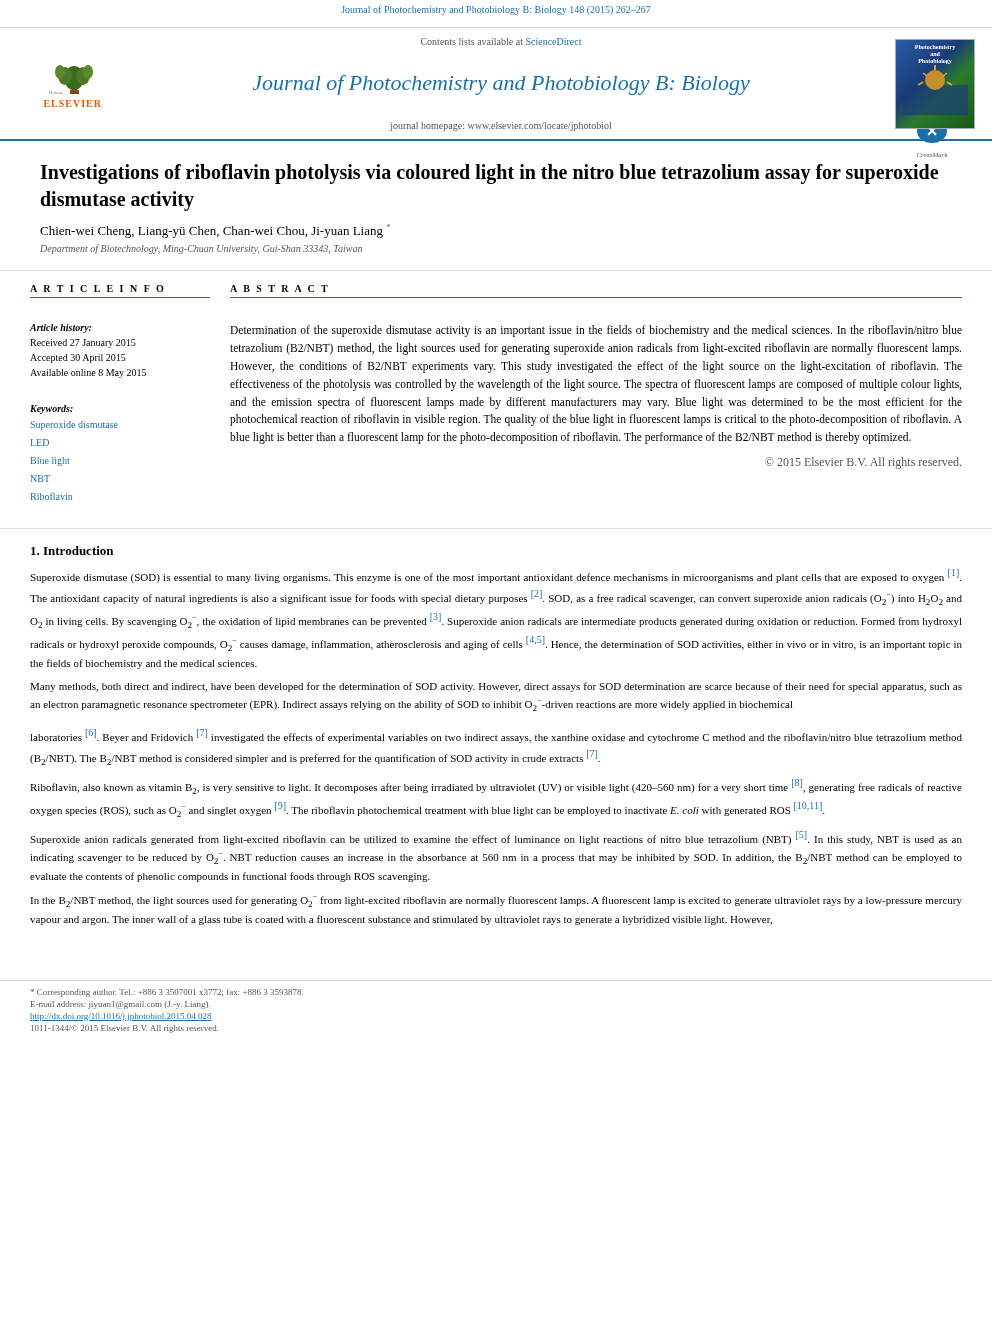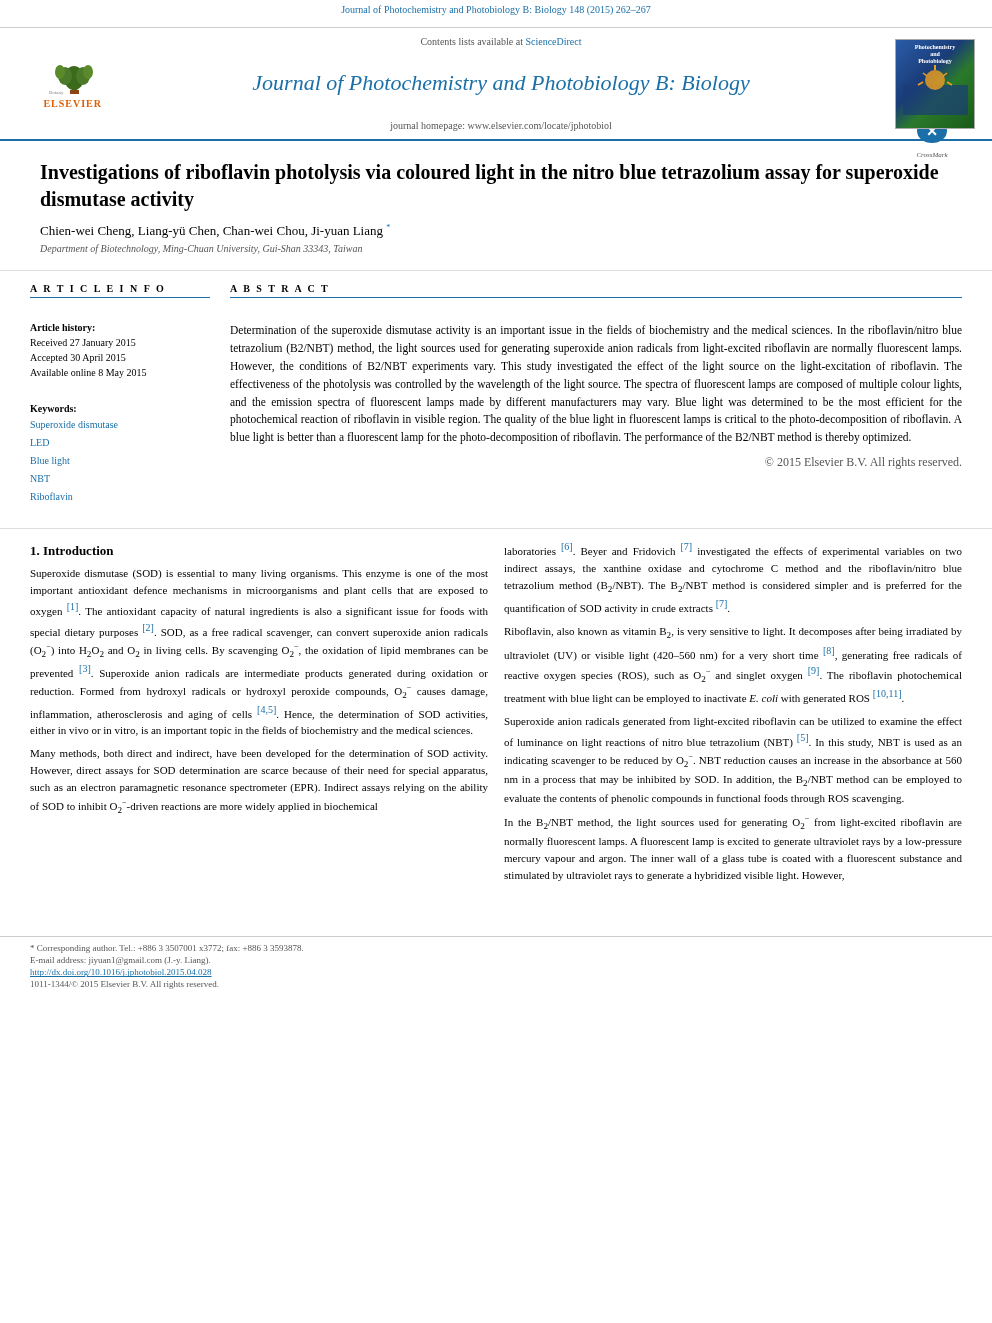--- a/index.html
+++ b/index.html
@@ -188,20 +188,21 @@
       color: #000;
       border-bottom: 1px solid #1a6fa8;
       padding-bottom: 3px;
       margin-bottom: 24px;
     }
     .info-group {
       margin-bottom: 10px;
     }
     .info-label {
       font-size: 10px;
+      font-style: italic;
       font-weight: bold;
       color: #000;
       margin-bottom: 2px;
       margin-top: 23px;
     }
     .info-text {
       font-size: 10px;
       color: #000;
       line-height: 1.5;
     }
@@ -227,21 +228,22 @@
       font-size: 12px;
       color: #555;
       text-align: right;
       margin-top: 8px;
     }
 
     
     .main-content {
       padding: 10px 30px 10px 30px;
       display: flex;
-      gap: 16px;
+      gap: 4px;
+      flex-direction: column;
     }
     .content-left {
       flex: 1;
     }
     .content-right {
       flex: 1;
     }
 
     .section-title {
       font-size: 13px;

